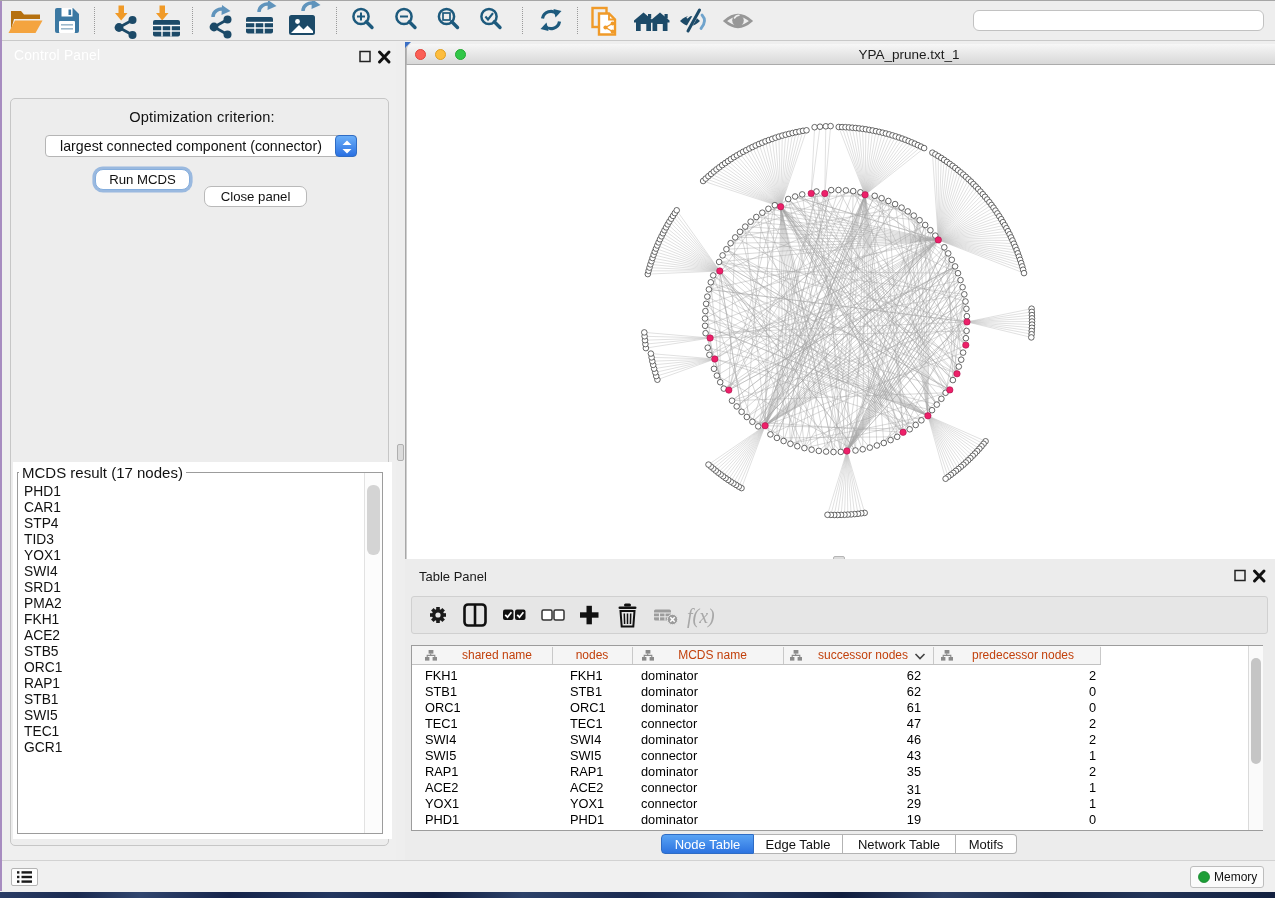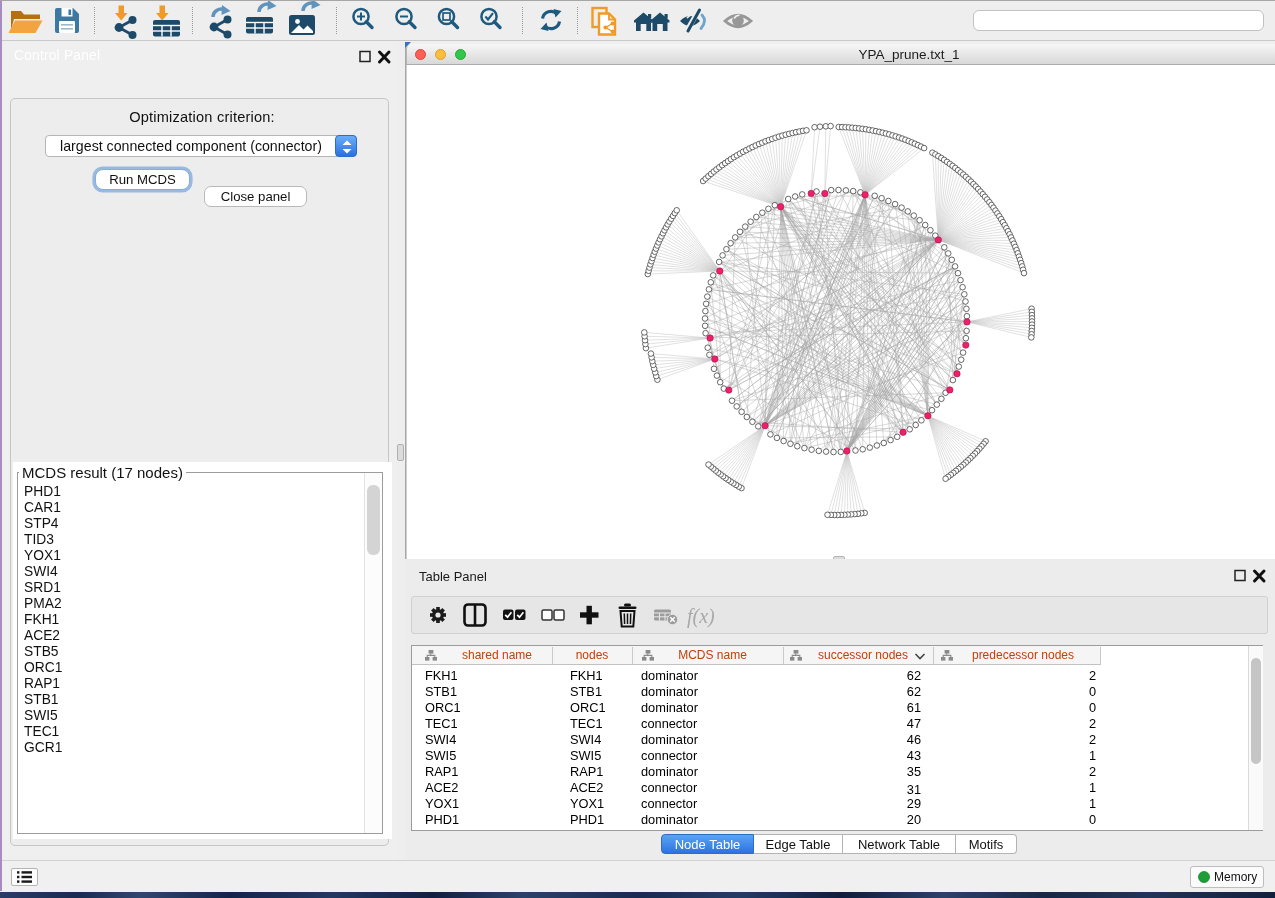--- a/index.html
+++ b/index.html
@@ -1194,21 +1194,21 @@
 <div class="trow" style="left:409px;top:136px;width:100px;text-align:right">31</div>
 <div class="trow" style="left:584px;top:134px;width:100px;text-align:right">1</div>
 <div class="trow" style="left:13px;top:150px;width:100px">YOX1</div>
 <div class="trow" style="left:158px;top:150px;width:100px">YOX1</div>
 <div class="trow" style="left:229px;top:150px;width:120px">connector</div>
 <div class="trow" style="left:409px;top:150px;width:100px;text-align:right">29</div>
 <div class="trow" style="left:584px;top:150px;width:100px;text-align:right">1</div>
 <div class="trow" style="left:13px;top:166px;width:100px">PHD1</div>
 <div class="trow" style="left:158px;top:166px;width:100px">PHD1</div>
 <div class="trow" style="left:229px;top:166px;width:120px">dominator</div>
-<div class="trow" style="left:409px;top:166px;width:100px;text-align:right">20</div>
+<div class="trow" style="left:409px;top:166px;width:100px;text-align:right">19</div>
 <div class="trow" style="left:584px;top:166px;width:100px;text-align:right">0</div>
   <div id="tbl-sb"></div>
   <div id="tbl-thumb"></div>
 </div>
 <div class="seg" style="left:661px; top:834px; height:20px;border-radius:10px;">
   <div class="sel" style="width:93px">Node Table</div>
   <div style="width:89px">Edge Table</div>
   <div style="width:113px">Network Table</div>
   <div style="width:61px">Motifs</div>
 </div>

